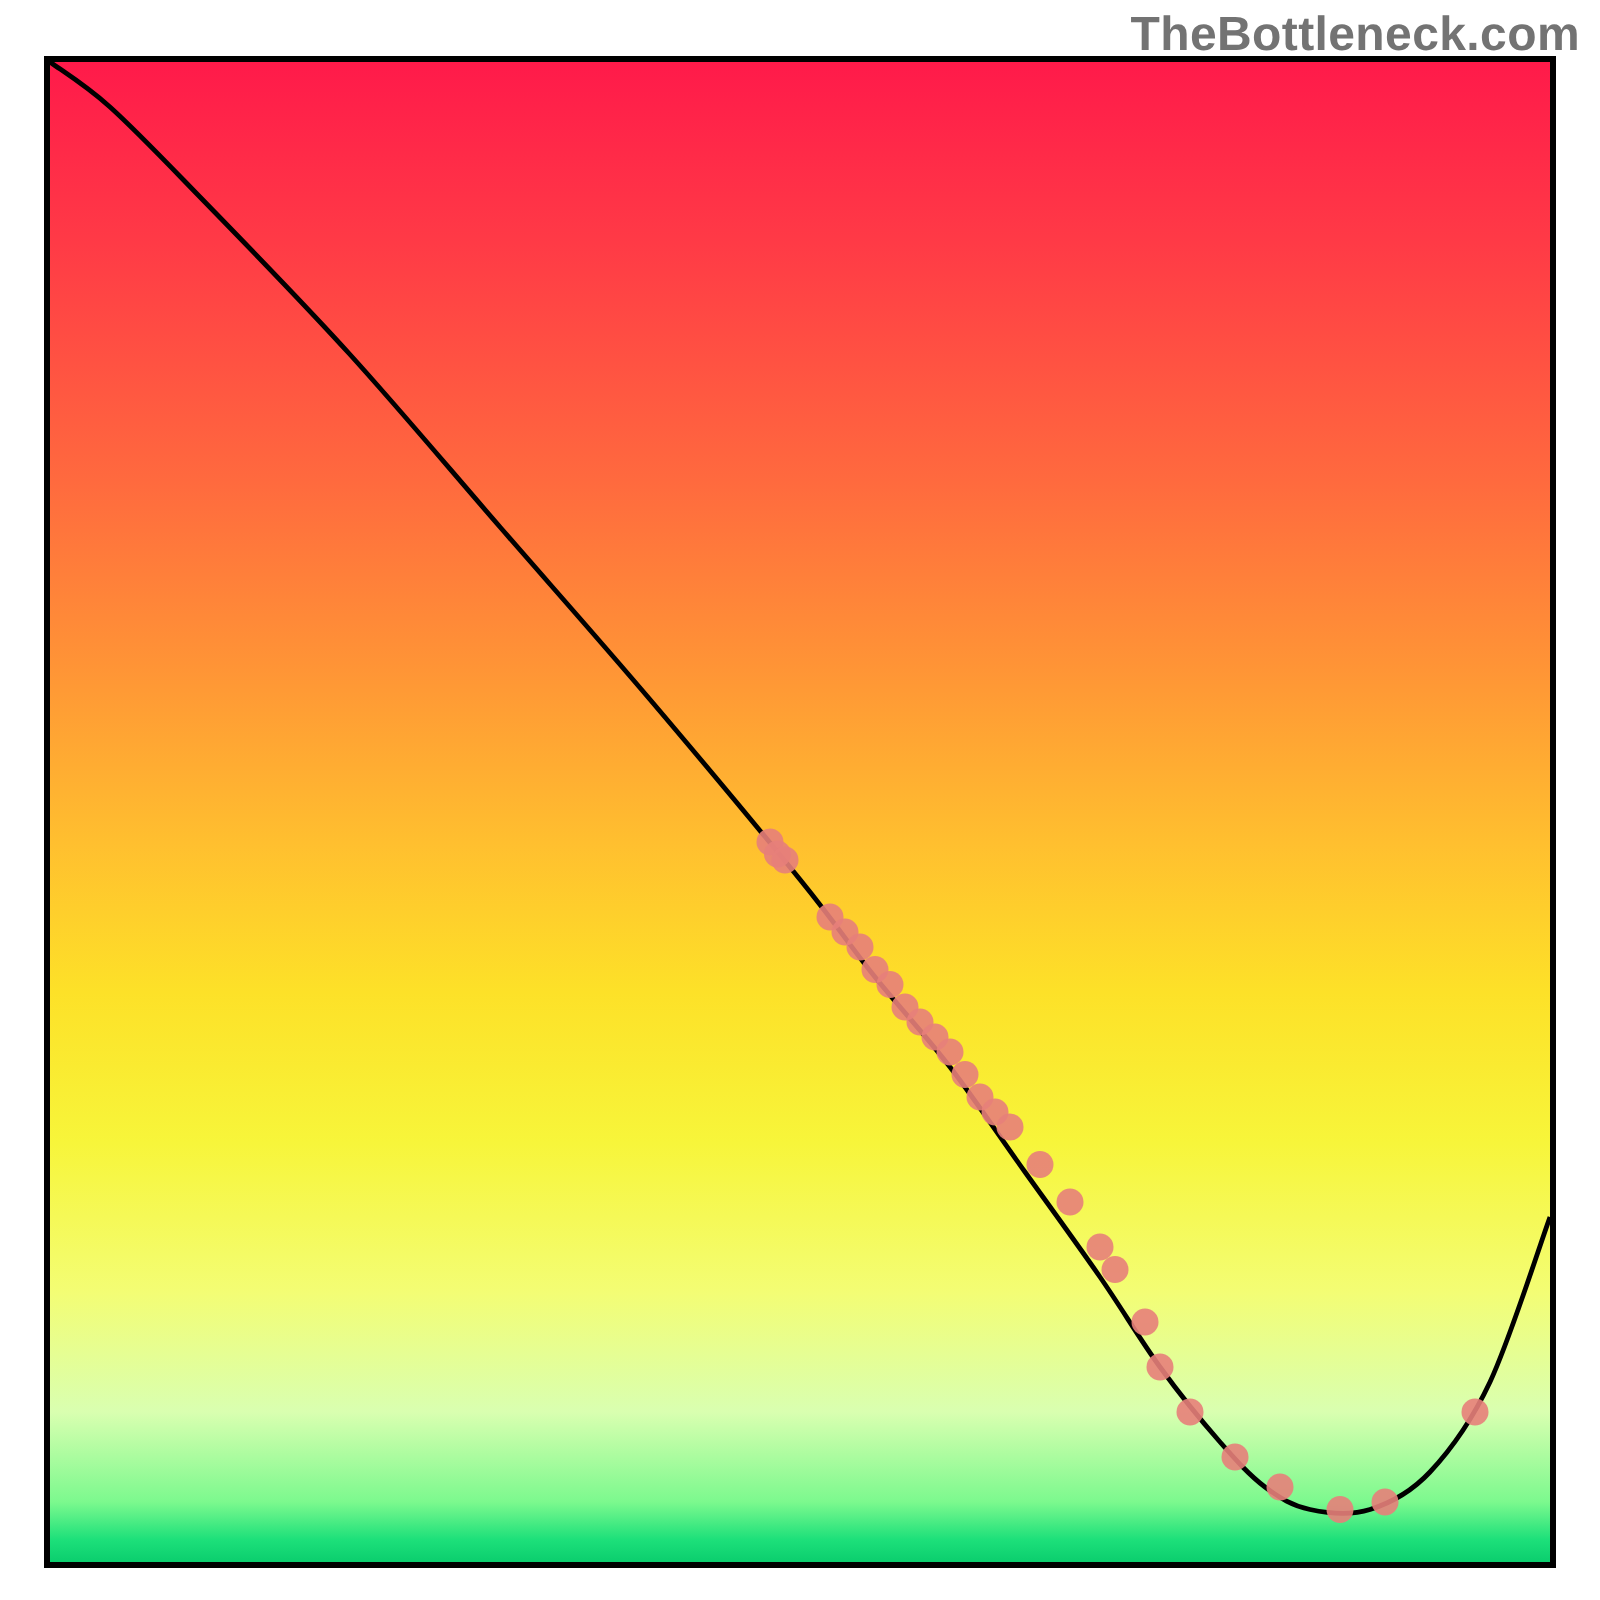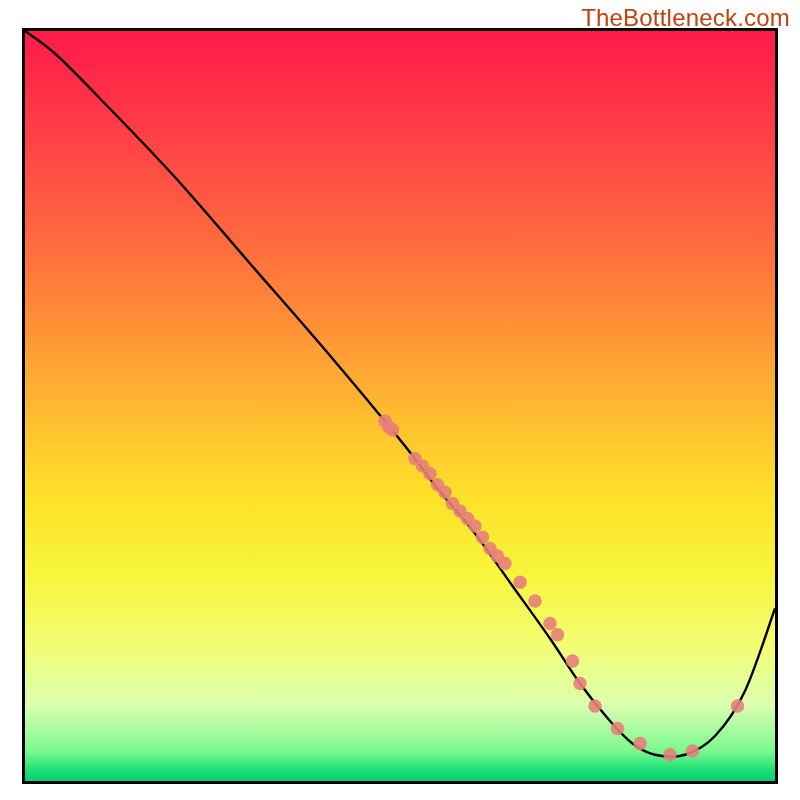--- a/index.html
+++ b/index.html
@@ -8,22 +8,22 @@
     position: relative;
     width: 800px;
     height: 800px;
   }
   .watermark {
     position: absolute;
     top: 4px;
     right: 10px;
     font-family: Arial, Helvetica, sans-serif;
     font-size: 24px;
-    font-weight: 400;
-    color: #c2410c;
+    font-weight: 700;
+    color: #737373;
     letter-spacing: 0.2px;
     z-index: 5;
   }
   .plot-area {
     position: absolute;
     left: 22px;
     top: 28px;
     width: 756px;
     height: 756px;
     border: 3px solid #000;

